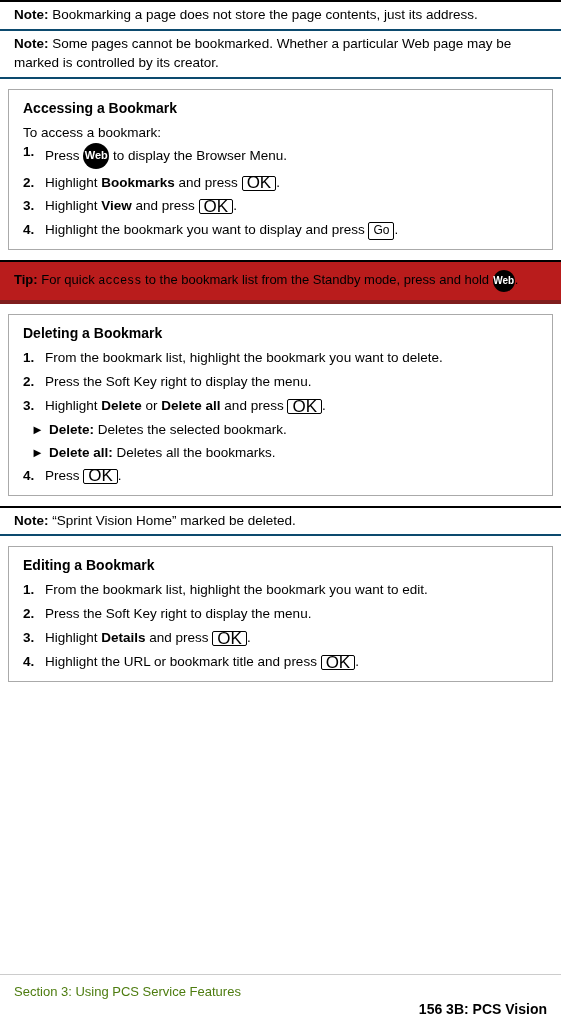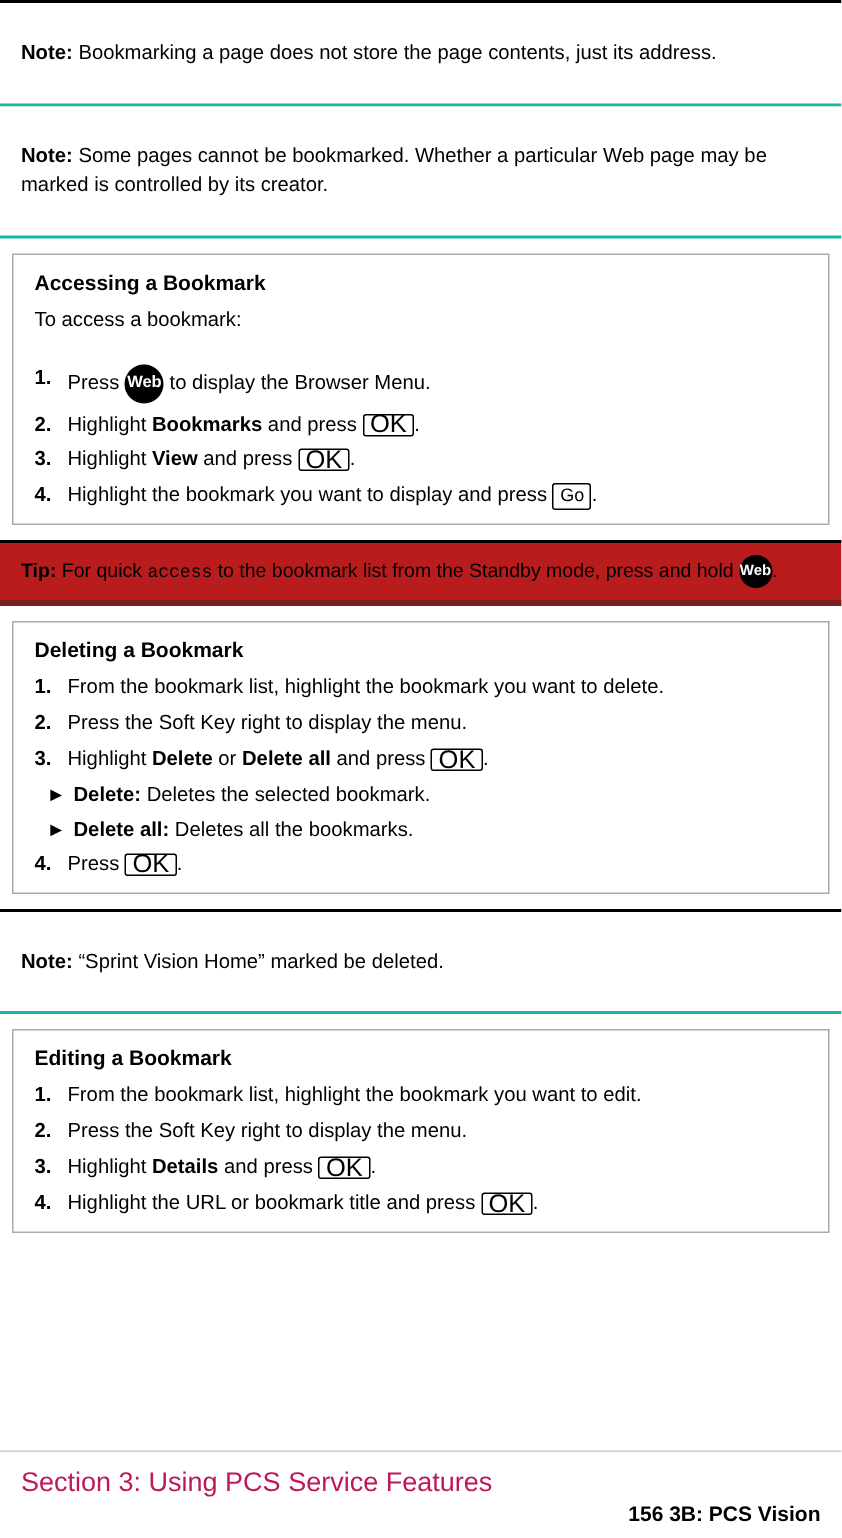--- a/index.html
+++ b/index.html
@@ -16,22 +16,22 @@
       width: 561px;
       min-height: 1025px;
       background: #fff;
       display: flex;
       flex-direction: column;
     }
 
     .note-block {
       background: #fff;
       border-top: 2px solid #000;
-      border-bottom: 2px solid #14b8a6;
-      padding: 24px 14px;
+      border-bottom: 2px solid #0c4a6e;
+      padding: 4px 14px;
       margin-bottom: 0;
     }
 
     .note-block + .note-block {
       border-top: none;
     }
 
     .note-block p {
       line-height: 1.4;
     }
@@ -47,21 +47,21 @@
       background: #fff;
     }
 
     .section-title {
       font-size: 14px;
       font-weight: bold;
       margin-bottom: 8px;
     }
 
     .section-intro {
-      margin-bottom: 20px;
+      margin-bottom: 0;
       line-height: 1.4;
     }
 
     .step {
       display: flex;
       align-items: flex-start;
       margin-bottom: 5px;
       line-height: 1.4;
     }
 
@@ -168,22 +168,22 @@
       font-size: 12px;
     }
 
     .footer {
       margin-top: auto;
       padding: 8px 14px 8px 14px;
       border-top: 1px solid #ccc;
     }
 
     .footer-sub {
-      font-size: 18px;
-      color: #be185d;
+      font-size: 13px;
+      color: #4d7c0f;
       line-height: 1.4;
     }
 
     .footer-main {
       font-size: 14px;
       font-weight: bold;
       color: #000;
       text-align: right;
     }
 

